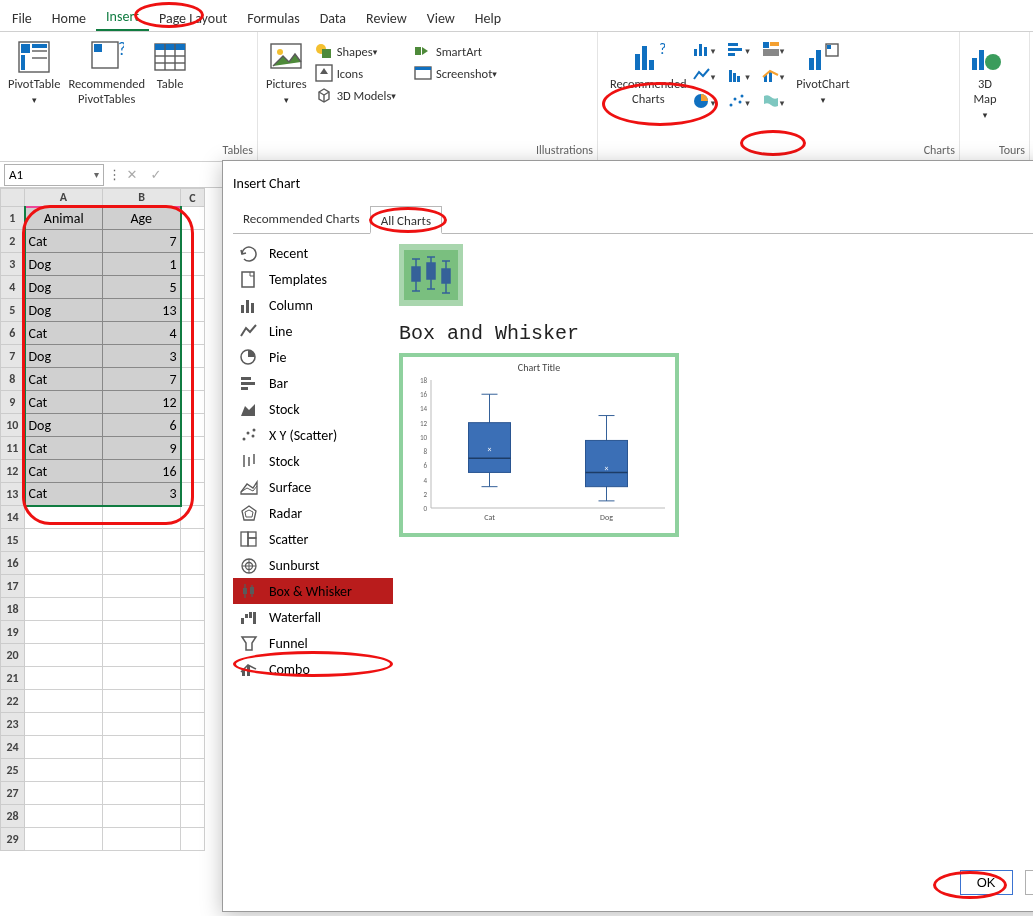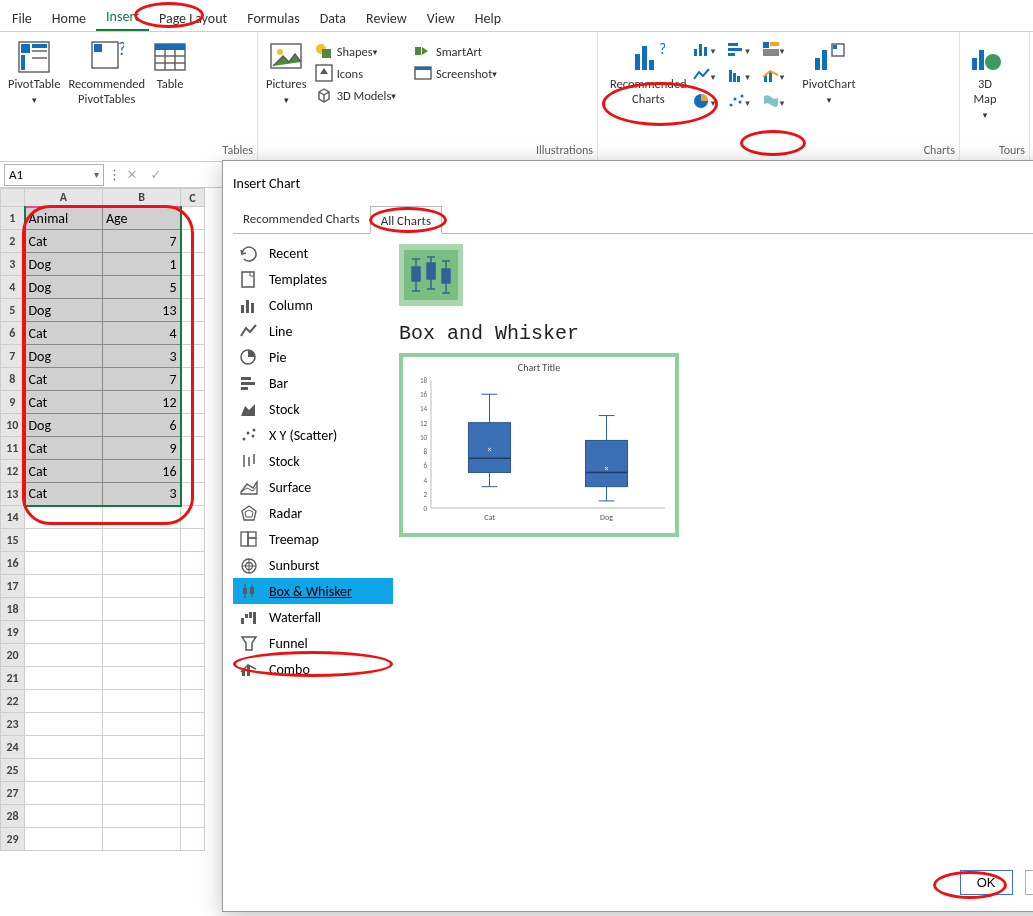--- a/index.html
+++ b/index.html
@@ -27,39 +27,39 @@
   .fxsep { width:12px; text-align:center; color:#666;}
   
   .sheet { position: relative; }
   .grid { border-collapse: collapse; font-family: Calibri, sans-serif; font-size: 14px; }
   .grid .colh, .grid .rowh { background:#e6e6e6; text-align:center; font-size:12px; color:#444; border:1px solid #ccc; }
   .grid .colh { width:78px; height:18px; }
   .grid .colh.narrow{width:24px;}
   .grid .rowh { width:24px; height:23px; }
   .grid td.cell { border:1px solid #d0d0d0; width:78px; height:23px; padding:0 3px; }
   .grid td.sel { background:#d0d0d0; border:1px solid #888; }
-  .grid td.sel.top{border-top:2px solid #ec4899;}
+  .grid td.sel.top{border-top:2px solid #ec4899;text-align:center;}
   .grid td.sel.bottom{border-bottom:2px solid #107c41;}
   .grid td.sel.left{border-left:2px solid #107c41;}
   .grid td.sel.right{border-right:2px solid #107c41;}
   .tr-num { text-align:right; }
   
   .dialog { position: absolute; top: 160px; left: 222px; width: 894px; height: 752px; background: #fff; border: 1px solid #9a9a9a; box-shadow: 0 4px 20px rgba(0,0,0,.25); display:flex; flex-direction:column; }
   .dhead { display:flex; align-items:center; padding: 8px 10px; }
   .dhead .title { flex:1; font-size:14px; }
   .dhead .help, .dhead .close { width:28px; height:28px; display:flex;align-items:center;justify-content:center;font-size:15px;color:#444; }
   .dtabs { display:flex; padding-left:10px; }
   .dtab { padding:6px 10px 4px; font-size:13px; color:#333; }
   .dtab.active { border:1px solid #b8b8b8; border-bottom:2px solid #fff; position:relative; top:1px; background:#fff; }
   .dbody { flex:1; border-top:1px solid #b8b8b8; display:flex; margin:0 10px; }
   
   .ctlist { width: 160px; padding:6px 0; }
   .ctitem { display:flex; align-items:center; padding:4px 6px; font-size:14px; }
   .ctitem .cticon { width:20px; height:18px; margin-right:10px; color:#6a6a6a; }
-  .ctitem.selected { background:#0ea5e9;text-decoration:underline; }
+  .ctitem.selected { background:#b91c1c; }
   
   .rpanel { flex:1; padding:10px 6px; }
   .subtype-row { display:flex; }
   .subtype { width:64px; height:62px; background:#a9d6ae; display:flex;align-items:center;justify-content:center; }
   .subtype .inner { width:54px; height:50px; background:#7abf7f; display:flex; align-items:center; justify-content:center; }
   .rpanel h2 { font-size:20px; font-weight:normal; margin:16px 0 8px; color:#222;font-family:Liberation Mono, monospace; }
   .preview-box { width:280px; border:4px solid #8fd19e; background:#fff; padding:4px; }
   .preview-box .ctitle{text-align:center;font-size:10px;color:#444;margin-bottom:2px;}
   .btnrow { display:flex; justify-content:flex-end; padding:10px 16px 16px; gap:12px;}
   .btn { border:1px solid #b0b0b0; padding:4px 16px; background:#fff; font-size:13px; }
@@ -271,21 +271,21 @@
               <span class="dd"></span>
             </div>
           <div class="chart-gallery-btn">
               <svg viewBox="0 0 18 16">
                 <path d="M2 3 Q6 1 9 4 Q12 7 16 5 L16 13 Q12 15 9 12 Q6 9 2 11 Z" class="tealfill"></path>
               </svg>
               <span class="dd"></span>
             </div>
         </div>
       </div>
-      <div class="rbtn-big" style="margin-left:12px;">
+      <div class="rbtn-big" style="margin-left:6px;">
         <span class="icon"><svg viewBox="0 0 34 34">
               <rect x="3" y="18" width="5" height="12" class="bluefill"></rect>
               <rect x="10" y="10" width="5" height="20" class="bluefill"></rect>
               <rect x="20" y="4" width="12" height="12" class="svgstroke"></rect>
               <rect x="21" y="5" width="4" height="4" class="bluefill"></rect>
             </svg></span>
         <div>PivotChart</div>
         <div class="chev"></div>
       </div>
     </div>
@@ -597,21 +597,21 @@
               <polygon points="10,6 14,8 13,13 7,13 6,8" fill="none" stroke="#5a5a5a"></polygon>
             </svg></span>
           <span>Radar</span>
         </div>
         <div class="ctitem">
           <span class="cticon"><svg viewBox="0 0 20 18">
               <rect x="2" y="2" width="7" height="14" fill="none" stroke="#5a5a5a" stroke-width="1.3"></rect>
               <rect x="9" y="2" width="8" height="6" fill="none" stroke="#5a5a5a" stroke-width="1.3"></rect>
               <rect x="9" y="8" width="8" height="8" fill="none" stroke="#5a5a5a" stroke-width="1.3"></rect>
             </svg></span>
-          <span>Treemap</span>
+          <span>Scatter</span>
         </div>
         <div class="ctitem">
           <span class="cticon"><svg viewBox="0 0 20 18">
               <circle cx="10" cy="10" r="7" fill="none" stroke="#5a5a5a" stroke-width="1.3"></circle>
               <circle cx="10" cy="10" r="3.5" fill="none" stroke="#5a5a5a" stroke-width="1.3"></circle>
               <line x1="10" y1="3" x2="10" y2="17" stroke="#5a5a5a"></line>
               <line x1="3" y1="10" x2="17" y2="10" stroke="#5a5a5a"></line>
             </svg></span>
           <span>Sunburst</span>
         </div>

